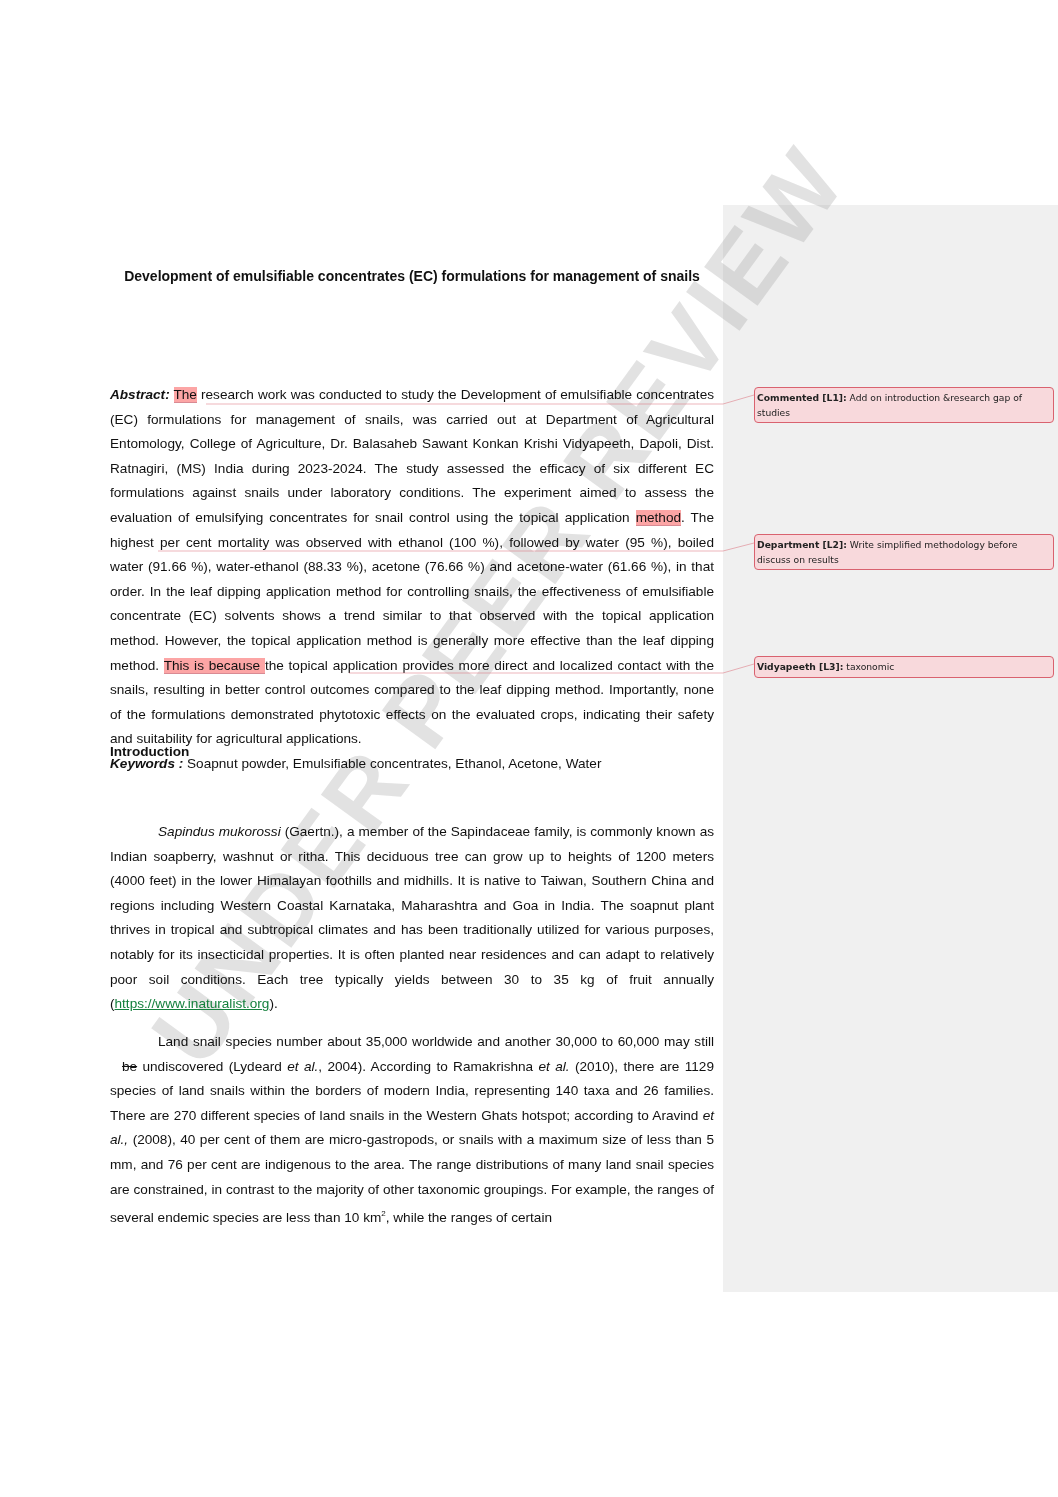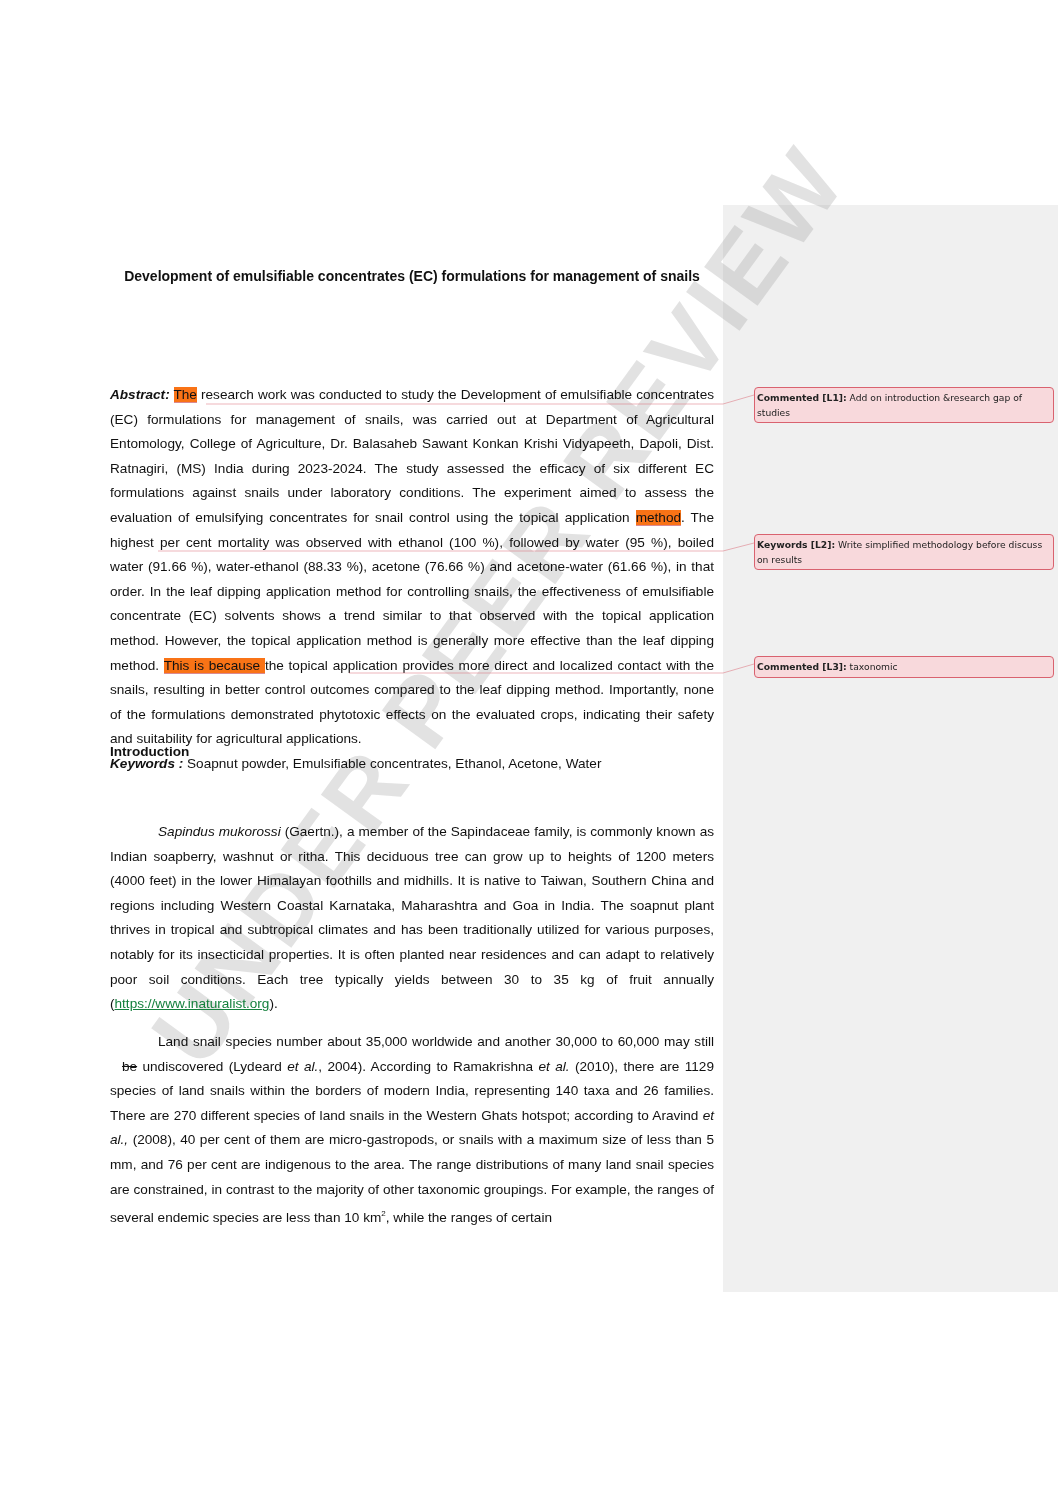--- a/index.html
+++ b/index.html
@@ -18,21 +18,21 @@
   }
   .body-text {
     position: absolute; left: 110px; width: 604px;
     font-size: 13.6px; line-height: 24.6px; text-align: justify;
   }
   .abstract { top: 383px; }
   .intro-heading { position: absolute; left: 110px; top: 744px; font-weight: bold; font-size: 13.6px; }
   .para1 { top: 820px; }
   .para2 { top: 1030px; }
   .indent { display: inline-block; width: 48px; }
-  .hl { background: #f97316; border-bottom: 1px solid #d98a93; }
+  .hl { background: #fca5a5; border-bottom: 1px solid #d98a93; }
   .link { color: #15803d; text-decoration: underline; }
   .strike { text-decoration: line-through; padding-left: 12px; }
   .lbl { font-weight: bold; font-style: italic; }
   .comment {
     position: absolute; left: 754px; width: 300px;
     background: #f8d9dc; border: 1px solid #d9626f; border-radius: 4px;
     font-family: "DejaVu Sans", sans-serif; font-size: 9.2px; line-height: 15px;
     padding: 2px 2px; box-sizing: border-box; color: #222;
   }
   .comment .c-head { font-weight: bold; }
@@ -66,14 +66,14 @@
 
 <div class="body-text para2"><span class="indent"></span><span>Land snail species number about 35,000 worldwide and another 30,000 to 60,000 may still </span><span class="strike">be</span><span> undiscovered (Lydeard </span><i>et al.</i><span>, 2004). According to Ramakrishna </span><i>et al.</i><span> (2010), there are 1129 species of land snails within the borders of modern India, representing 140 taxa and 26 families. There are 270 different species of land snails in the Western Ghats hotspot; according to Aravind </span><i>et al.,</i><span> (2008), 40 per cent of them are micro-gastropods, or snails with a maximum size of less than 5 mm, and 76 per cent are indigenous to the area. The range distributions of many land snail species are constrained, in contrast to the majority of other taxonomic groupings. For example, the ranges of several endemic species are less than 10 km</span><sup>2</sup><span>, while the ranges of certain</span></div>
 
 <svg class="connectors" width="1058" height="1497">
   <polyline points="206,404 723,404 754,395" fill="none" stroke="#d9626f" stroke-width="0.8" opacity="0.6"></polyline>
   <polyline points="158,551 723,551 754,543" fill="none" stroke="#d9626f" stroke-width="0.8" opacity="0.6"></polyline>
   <polyline points="349,673 723,673 754,664" fill="none" stroke="#d9626f" stroke-width="0.8" opacity="0.6"></polyline>
 </svg>
 
 <div class="comment c1"><span class="c-head">Commented [L1]:</span><span> Add on introduction &amp;research gap of studies</span></div>
-<div class="comment c2"><span class="c-head">Keywords [L2]:</span><span> Write simplified methodology before discuss on results</span></div>
-<div class="comment c3"><span class="c-head">Commented [L3]:</span><span> taxonomic</span></div>
+<div class="comment c2"><span class="c-head">Department [L2]:</span><span> Write simplified methodology before discuss on results</span></div>
+<div class="comment c3"><span class="c-head">Vidyapeeth [L3]:</span><span> taxonomic</span></div>
 
 </body></html>

